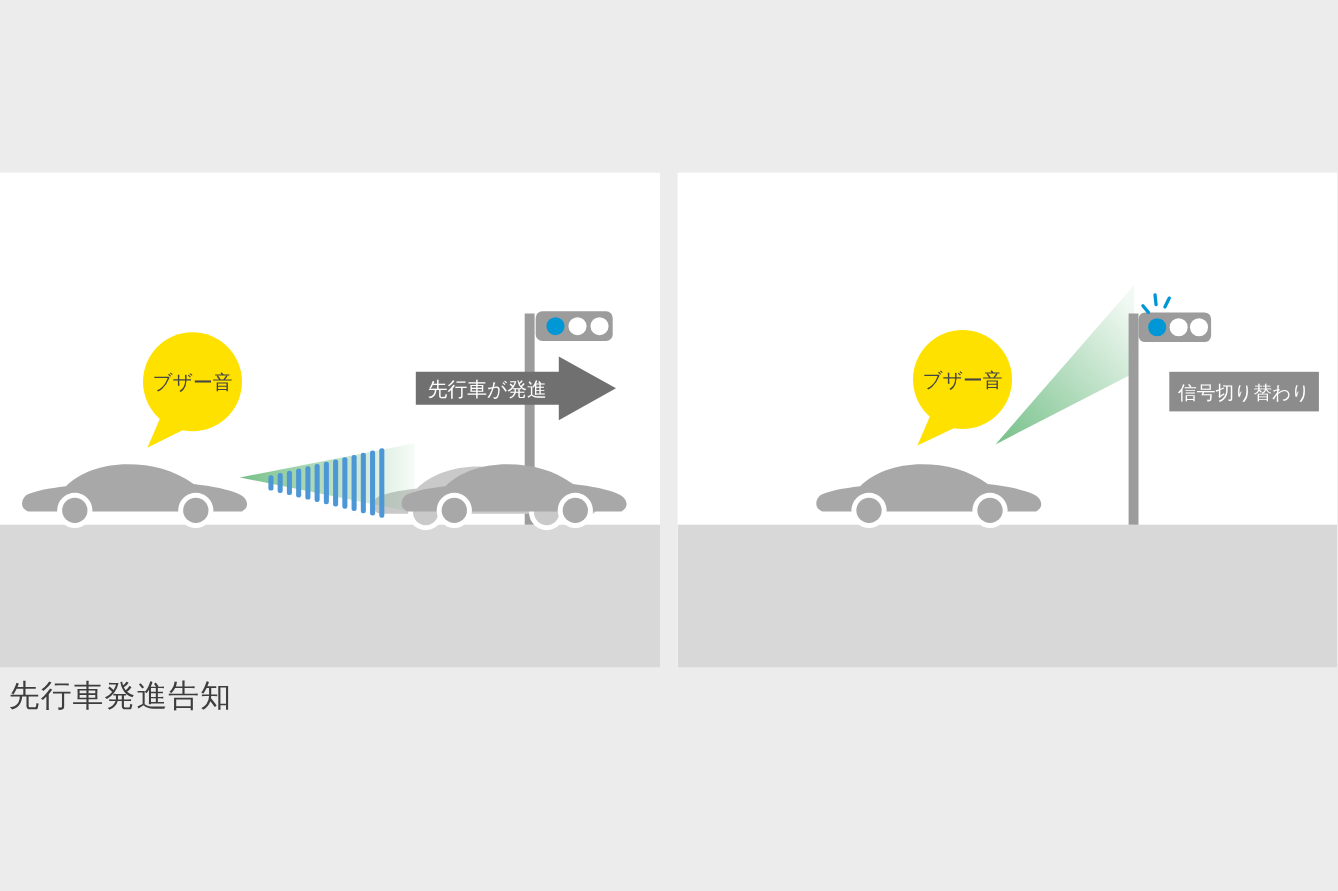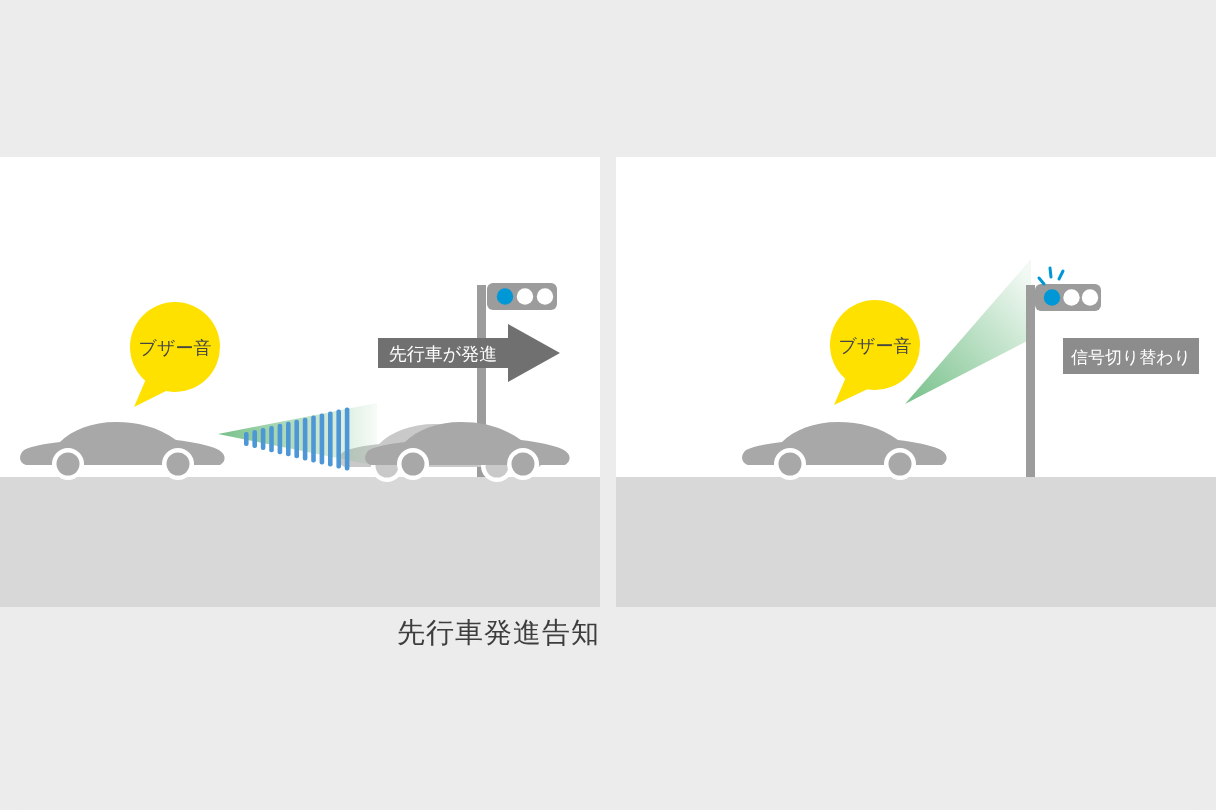--- a/index.html
+++ b/index.html
@@ -13,21 +13,21 @@
   .stage {
     position: relative; width: 1216px; height: 810px; background: var(--bg);
     overflow: hidden; font-family: "Liberation Sans", sans-serif; border-radius: 30px;
   }
   .panel { position: absolute; top: 157px; width: 600px; }
   .panel-left  { left: 0; }
   .panel-right { left: 616px; }
   .scene { width: 600px; height: 450px; background: var(--panel-bg); }
   .caption {
     margin-top: 9px; padding-left: 8px; font-size: 28px; font-weight: 500;
-    color: var(--caption-text); letter-spacing: 1px; line-height: 1.2; text-align: right;
+    color: var(--caption-text); letter-spacing: 1px; line-height: 1.2;
   }
   text { font-family: "Liberation Sans", sans-serif; }
   .bubble-text { font-size: 18px; fill: var(--bubble-text); text-anchor: middle; dominant-baseline: central; }
   .arrow-text  { font-size: 18px; fill: var(--on-dark-text); text-anchor: middle; dominant-baseline: central; font-weight: 500; }
   .sign-text   { font-size: 17px; fill: var(--on-dark-text); text-anchor: middle; dominant-baseline: central; }
 </style>
 </head>
 <body>
 
 <div class="stage">

